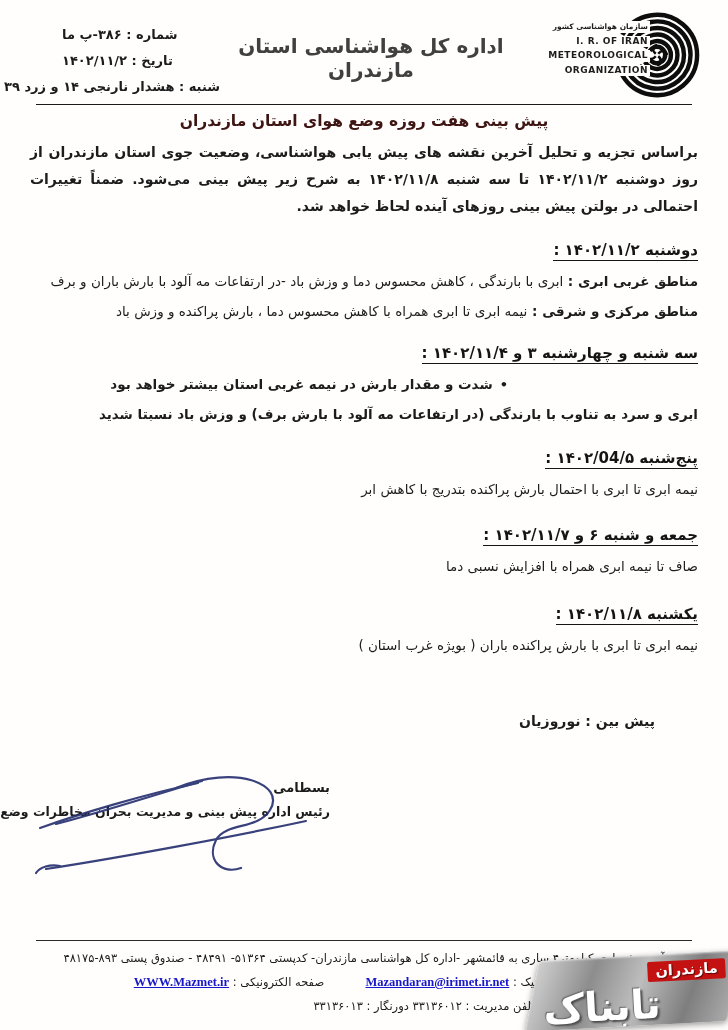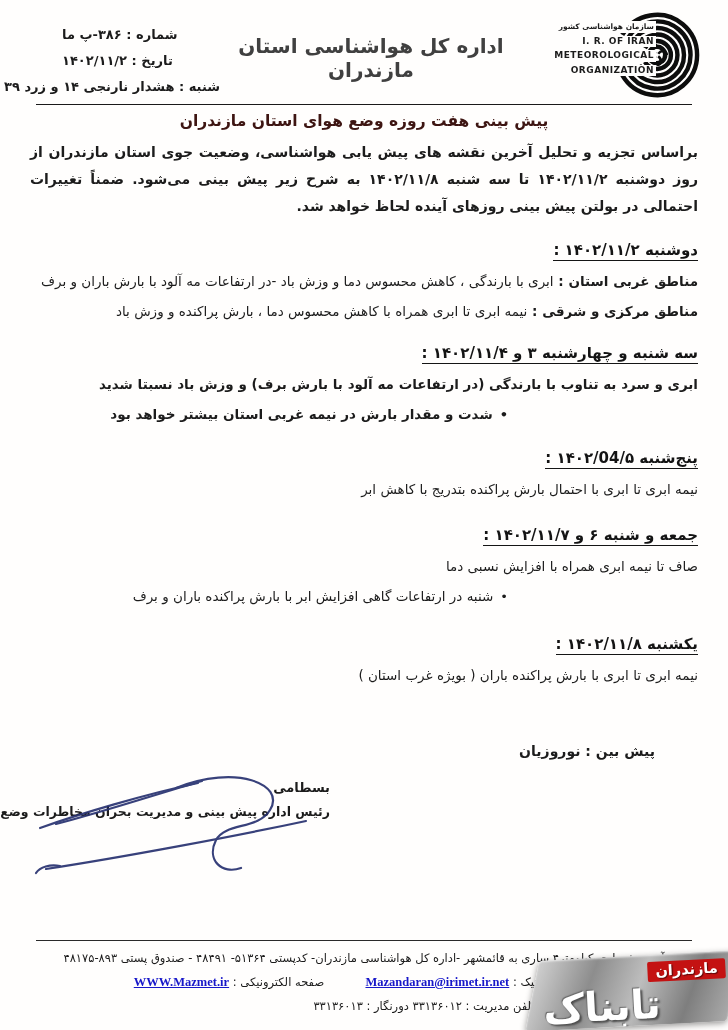--- a/index.html
+++ b/index.html
@@ -5,21 +5,21 @@
   html,body{margin:0;padding:0;background:#ffffff;}
   .page{
     position:relative; width:728px; height:1030px; overflow:hidden;
     background:#fffefd; direction:rtl;
     font-family:"DejaVu Sans",sans-serif; color:var(--ink,#1c1c1c);
   }
   
   .header{display:flex; align-items:flex-start; padding:10px 26px 0 30px; height:94px;}
   .logo{position:relative; width:180px; height:92px; flex:0 0 auto;}
   .spiral{position:absolute; right:0; top:0; width:90px; height:90px;}
-  .logo-text{position:absolute; right:46px; top:8px; width:130px; direction:ltr; text-align:right;}
+  .logo-text{position:absolute; right:52px; top:8px; width:130px; direction:ltr; text-align:right;}
   .lt-row{text-align:right; line-height:11.5px;}
   .lt-row .bg{display:inline-block; background:#fffefd; padding:0 2px;}
   .lt-fa{font-size:7.5px; font-weight:bold;}
   .lt-en{font-size:9px; font-weight:bold; letter-spacing:.5px;}
   .org-title{flex:1; text-align:center; padding-top:24px; font-size:20px; font-weight:bold; color:#404040;}
   .meta{flex:0 0 auto; width:190px; padding-top:12px; padding-left:0;
         font-weight:bold; font-size:13px; line-height:26px; text-align:left;}
   .meta .m-row{white-space:nowrap; padding-left:32px;}
   .rule{border-top:1.6px solid #1a1a1a; margin:0 36px;}
   
@@ -117,48 +117,47 @@
 
   <div class="rule"></div>
 
   <div class="doc-title">پیش بینی هفت روزه وضع هوای استان مازندران</div>
   <div class="intro">براساس تجزیه و تحلیل آخرین نقشه های پیش یابی هواشناسی، وضعیت جوی استان مازندران از روز دوشنبه ۱۴۰۲/۱۱/۲ تا سه شنبه ۱۴۰۲/۱۱/۸ به شرح زیر پیش بینی می‌شود. ضمناً تغییرات احتمالی در بولتن پیش بینی روزهای آینده لحاظ خواهد شد.</div>
 
   <div class="sections">
   <div class="section">
     <span class="sec-h">دوشنبه ۱۴۰۲/۱۱/۲ :</span>
     <div class="sec-items">
-  <div class="item"><span class="lbl">مناطق غربی استان : </span><span class="txt">ابری با بارندگی ، کاهش محسوس دما و وزش باد -در ارتفاعات مه آلود با بارش باران و برف</span></div>
+  <div class="item"><span class="lbl">مناطق غربی ابری : </span><span class="txt">ابری با بارندگی ، کاهش محسوس دما و وزش باد -در ارتفاعات مه آلود با بارش باران و برف</span></div>
 
   <div class="item"><span class="lbl">مناطق مرکزی و شرقی : </span><span class="txt">نیمه ابری تا ابری همراه با کاهش محسوس دما ، بارش پراکنده و وزش باد</span></div>
 </div>
   </div>
 
   <div class="section">
     <span class="sec-h">سه شنبه و چهارشنبه ۳ و ۱۴۰۲/۱۱/۴ :</span>
     <div class="sec-items">
+  <div class="item bullet bold"><span class="dot">•</span><span class="txt">شدت و مقدار بارش در نیمه غربی استان بیشتر خواهد بود</span></div>
+
   <div class="item bold"><span class="txt">ابری و سرد به تناوب با بارندگی (در ارتفاعات مه آلود با بارش برف) و وزش باد نسبتا شدید</span></div>
-
-  <div class="item bullet bold"><span class="dot">•</span><span class="txt">شدت و مقدار بارش در نیمه غربی استان بیشتر خواهد بود</span></div>
 </div>
   </div>
 
   <div class="section">
     <span class="sec-h">پنج‌شنبه ۱۴۰۲/04/۵ :</span>
     <div class="sec-items">
   <div class="item"><span class="txt">نیمه ابری تا ابری با احتمال بارش پراکنده بتدریج با کاهش ابر</span></div>
 </div>
   </div>
 
   <div class="section">
     <span class="sec-h">جمعه و شنبه ۶ و ۱۴۰۲/۱۱/۷ :</span>
     <div class="sec-items">
   <div class="item"><span class="txt">صاف تا نیمه ابری همراه با افزایش نسبی دما</span></div>
 
-  <div class="item bullet"><span class="dot">•</span><span class="txt">شنبه در ارتفاعات گاهی افزایش ابر با بارش پراکنده باران و برف</span></div>
 </div>
   </div>
 
   <div class="section">
     <span class="sec-h">یکشنبه ۱۴۰۲/۱۱/۸ :</span>
     <div class="sec-items">
   <div class="item"><span class="txt">نیمه ابری تا ابری با بارش پراکنده باران ( بویژه غرب استان )</span></div>
 </div>
   </div>
 </div>

